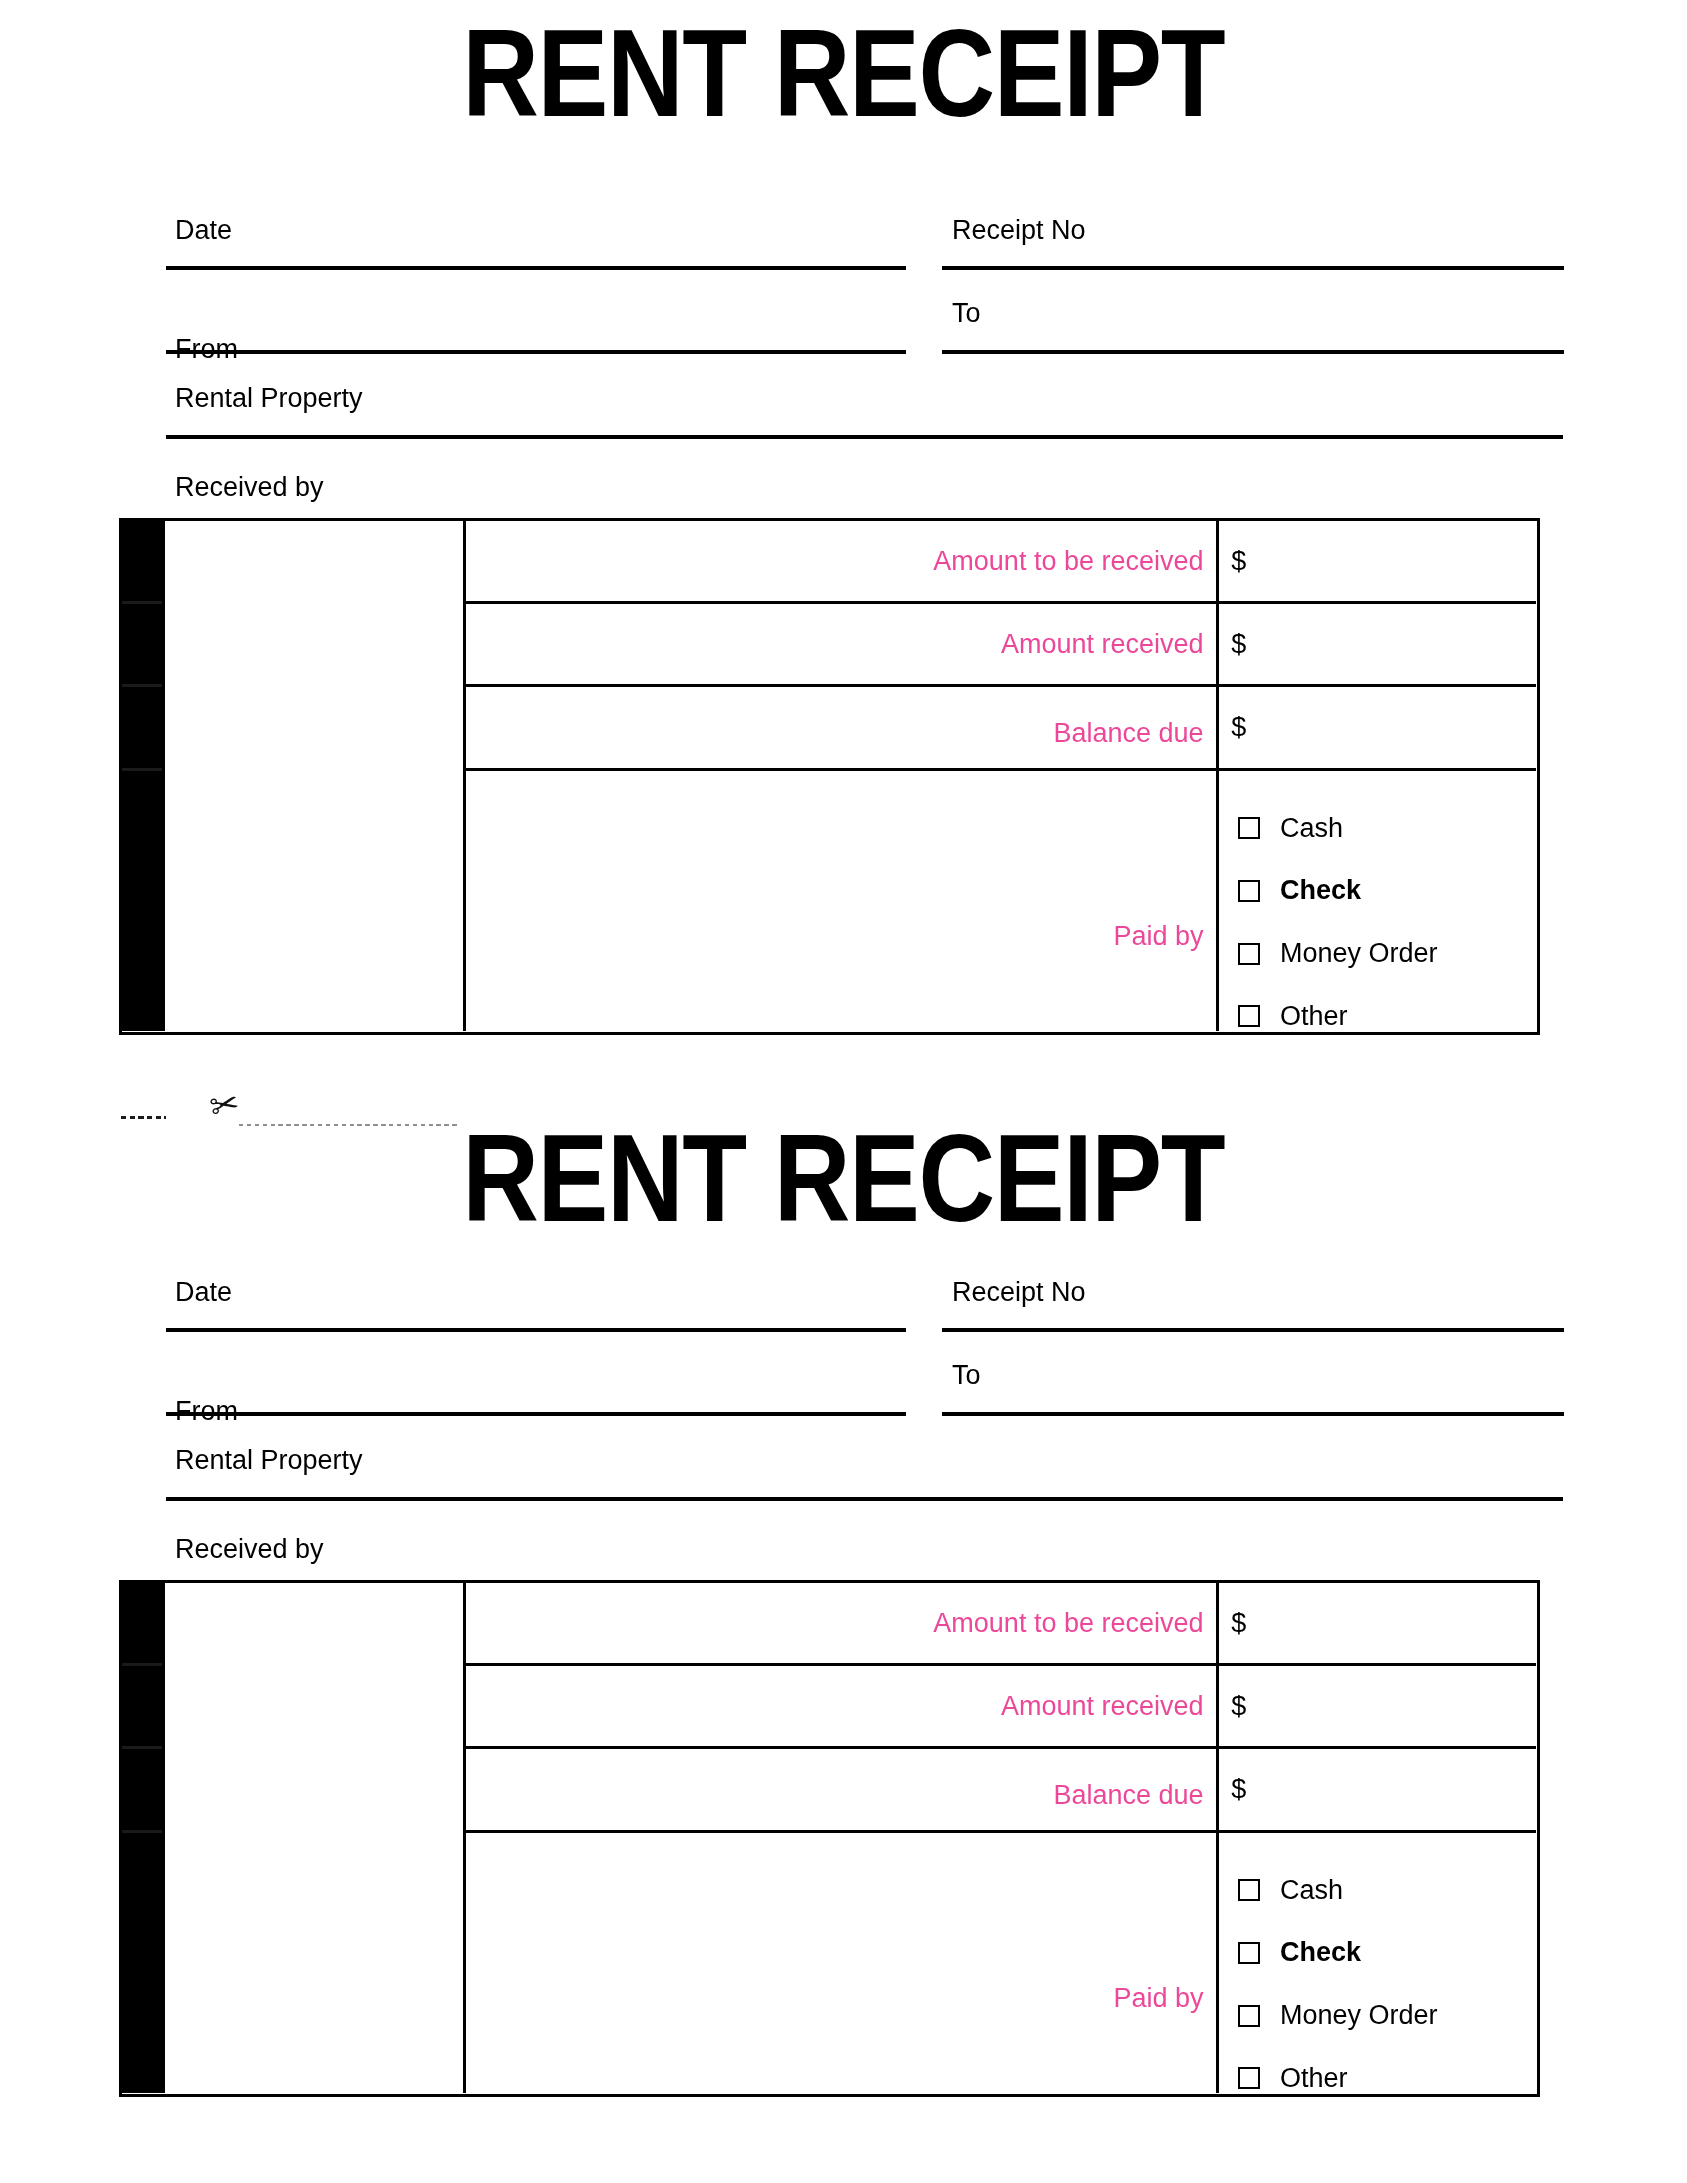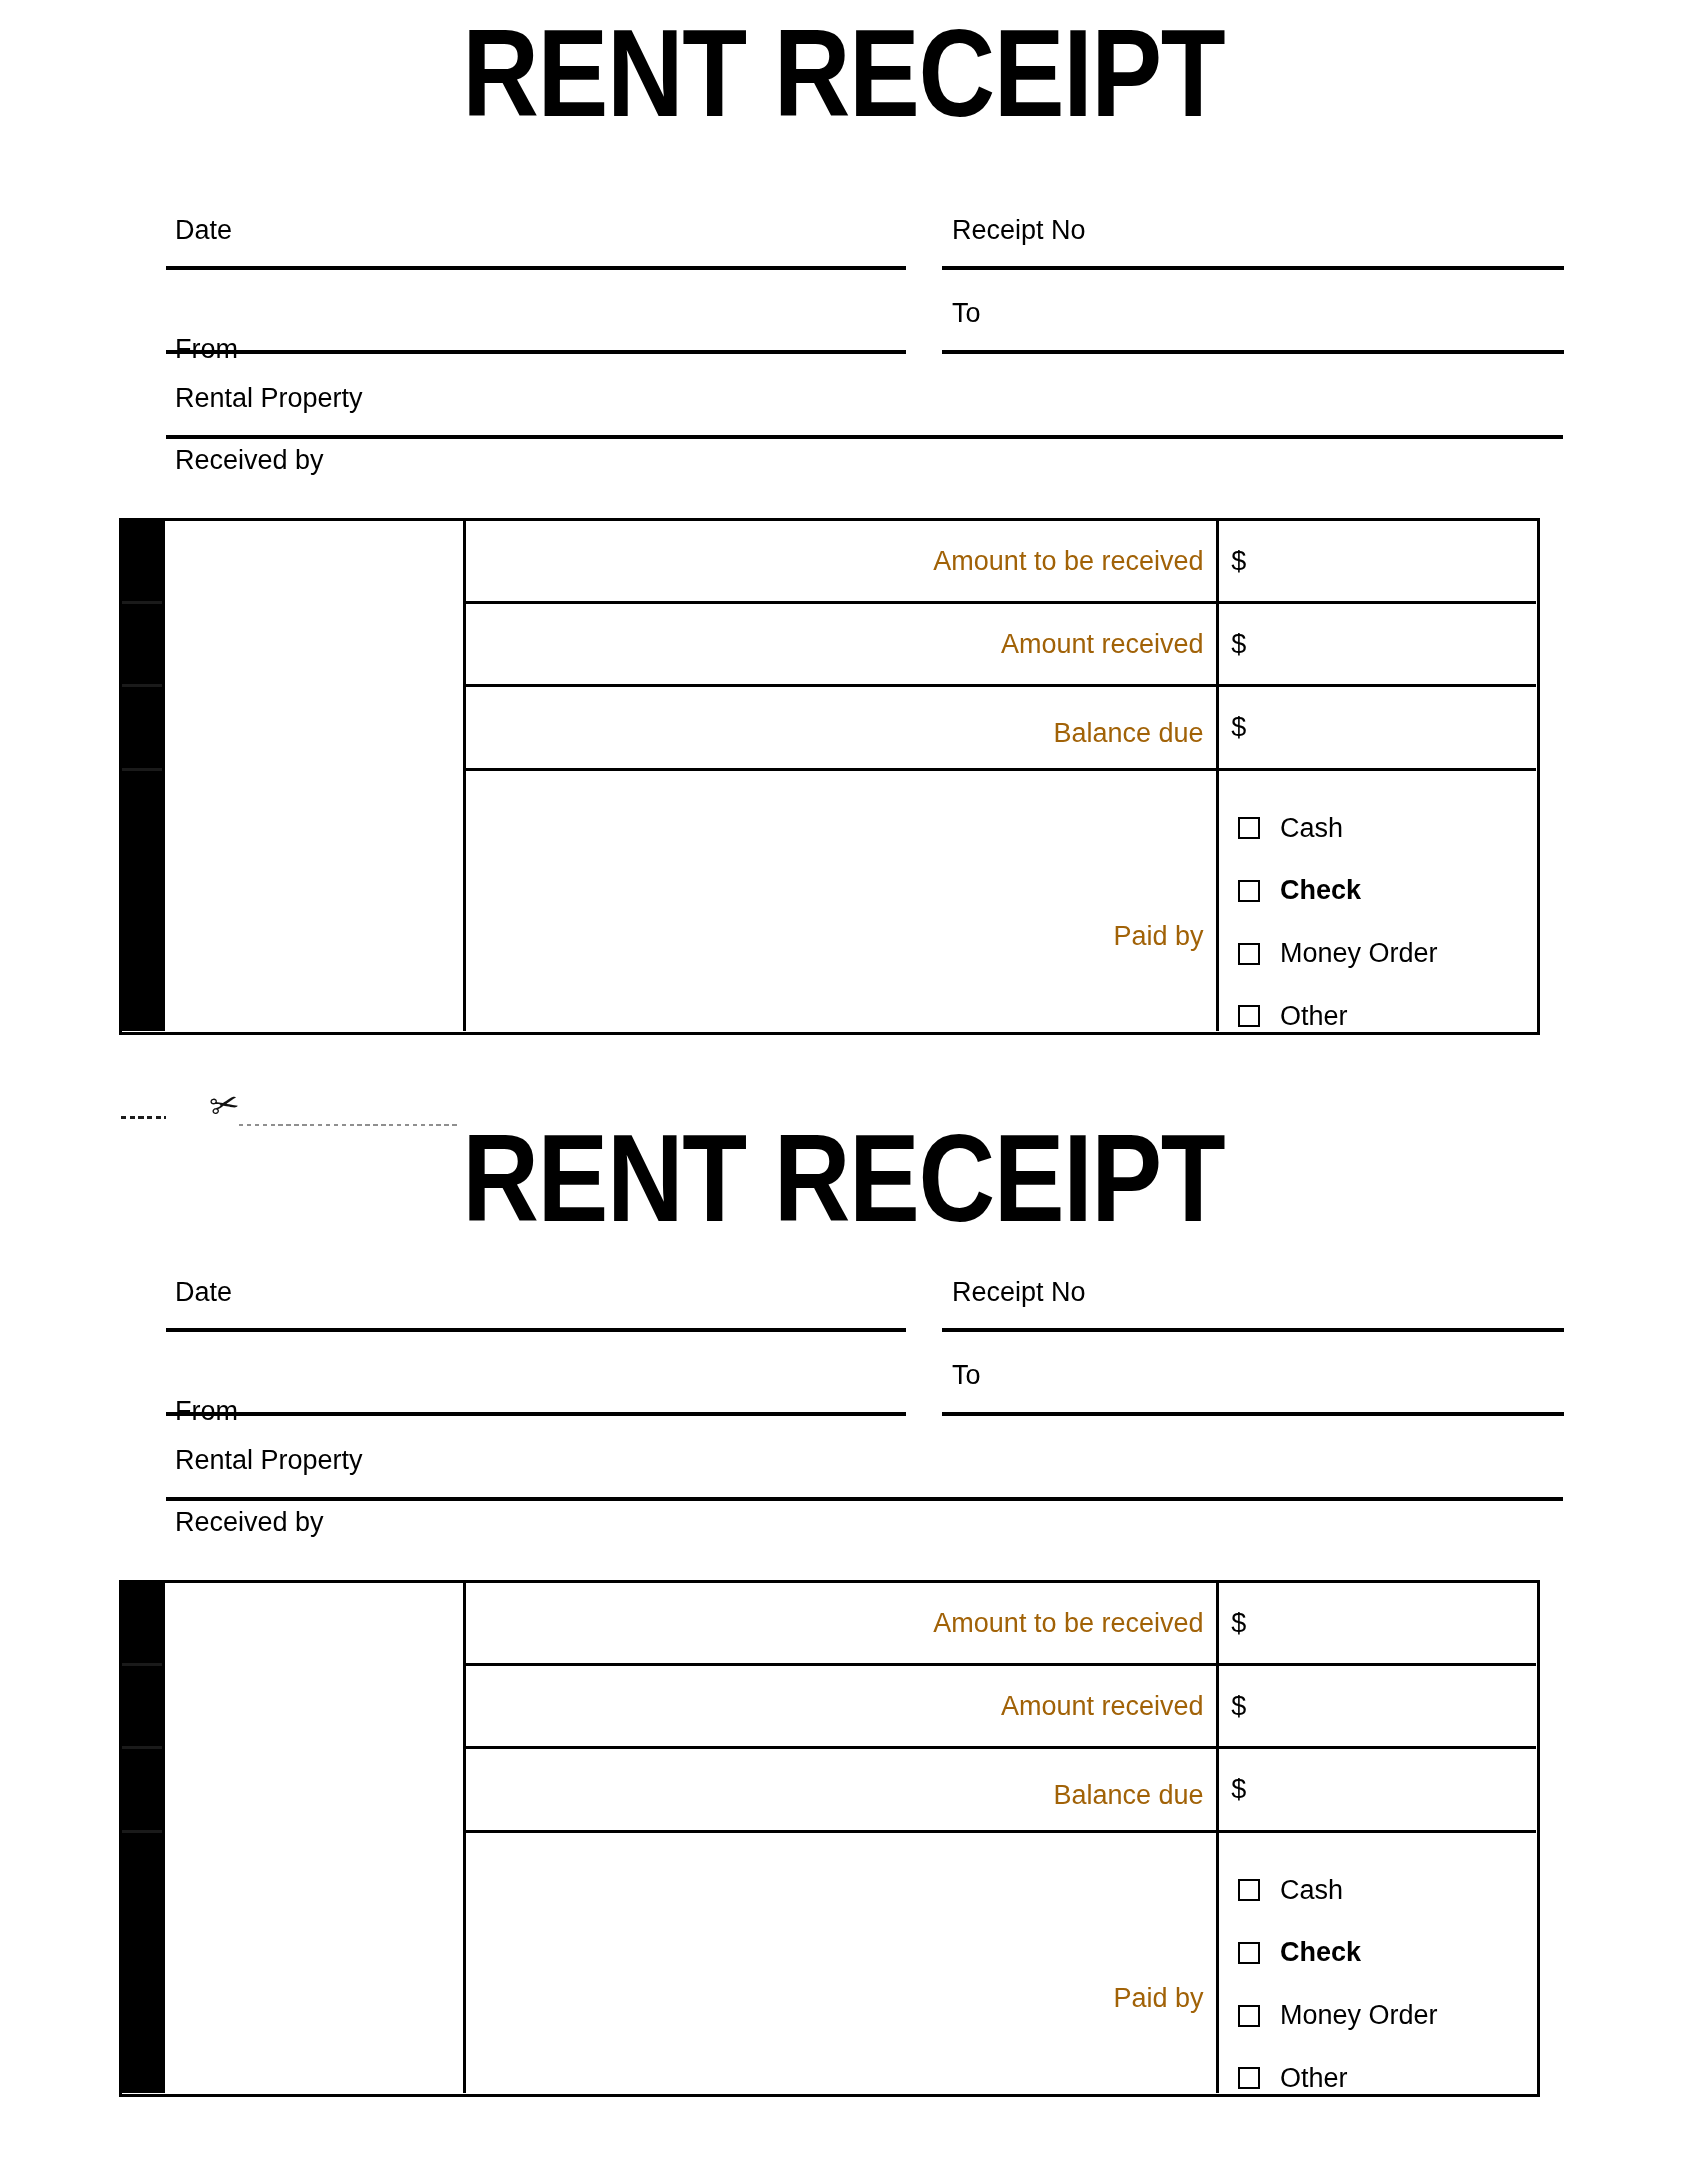--- a/index.html
+++ b/index.html
@@ -30,40 +30,40 @@
   .date-lbl{left:175px;top:215px;}
   .rno-lbl{left:952px;top:215px;}
   .l1a{left:166px;top:266px;width:740px;}
   .l1b{left:942px;top:266px;width:622px;}
   .from-lbl{left:175px;top:298px;margin-top:36px;}
   .to-lbl{left:952px;top:298px;}
   .l2a{left:166px;top:350px;width:740px;}
   .l2b{left:942px;top:350px;width:622px;}
   .rp-lbl{left:175px;top:383px;}
   .l3{left:166px;top:435px;width:1397px;}
-  .rb-lbl{left:175px;top:445px;}
+  .rb-lbl{left:175px;top:472px;}
 
   
   .rtable{
     position:absolute;left:119px;top:518px;
     width:1421px;height:517px;
     border:3.5px solid #000;box-sizing:border-box;
     background:#fff;
   }
   .rtable > div{position:absolute;}
   .cblack{left:0;top:0;width:40px;height:510px;background:#000;}
   .seam{left:0;width:40px;height:2.6px;background:#1a1a1a;}
   .s1{top:80px;} .s2{top:163px;} .s3{top:247px;}
   .vline{top:0;width:2.6px;height:510px;background:#000;}
   .v1{left:40px;} .v2{left:341px;} .v3{left:1094px;}
   .hsep{left:343px;width:1071px;height:2.6px;background:#000;}
   .h1{top:80px;} .h2{top:163px;} .h3{top:247px;}
 
   .lc{left:343px;width:749px;display:flex;align-items:center;justify-content:flex-end;
-      padding-right:10.5px;box-sizing:border-box;font-size:27px;color:#a16207;white-space:nowrap;}
+      padding-right:10.5px;box-sizing:border-box;font-size:27px;color:#ec4899;white-space:nowrap;}
   .lc1{top:0;height:80px;} .lc2{top:83px;height:80px;text-align:right;} .lc3{top:166px;height:93px;} .lc4{top:259px;height:312px;}
 
   .vc{left:1097px;width:317px;box-sizing:border-box;}
   .vcash{display:flex;align-items:center;padding-left:12.2px;font-size:27px;}
   .vc1{top:0;height:80px;} .vc2{top:83px;height:80px;} .vc3{top:166px;height:81px;}
   .vc4{top:250px;height:260px;position:absolute;margin-top:17px;}
 
   .cbx{position:absolute;left:19px;width:17.5px;height:17.5px;border:2.6px solid #000;background:#fff;}
   .cb1{top:29px;} .cb2{top:92px;} .cb3{top:155px;} .cb4{top:217px;}
   .cbl{position:absolute;left:61px;font-size:27px;line-height:31px;white-space:nowrap;}

